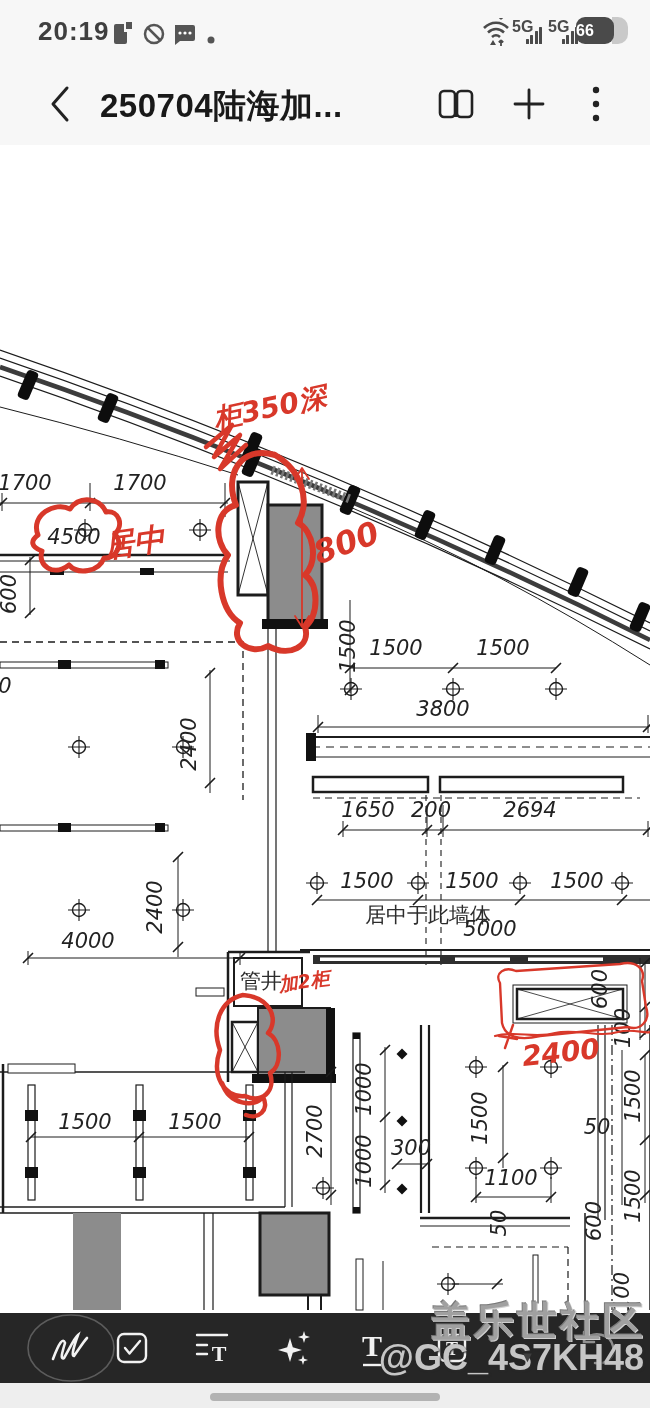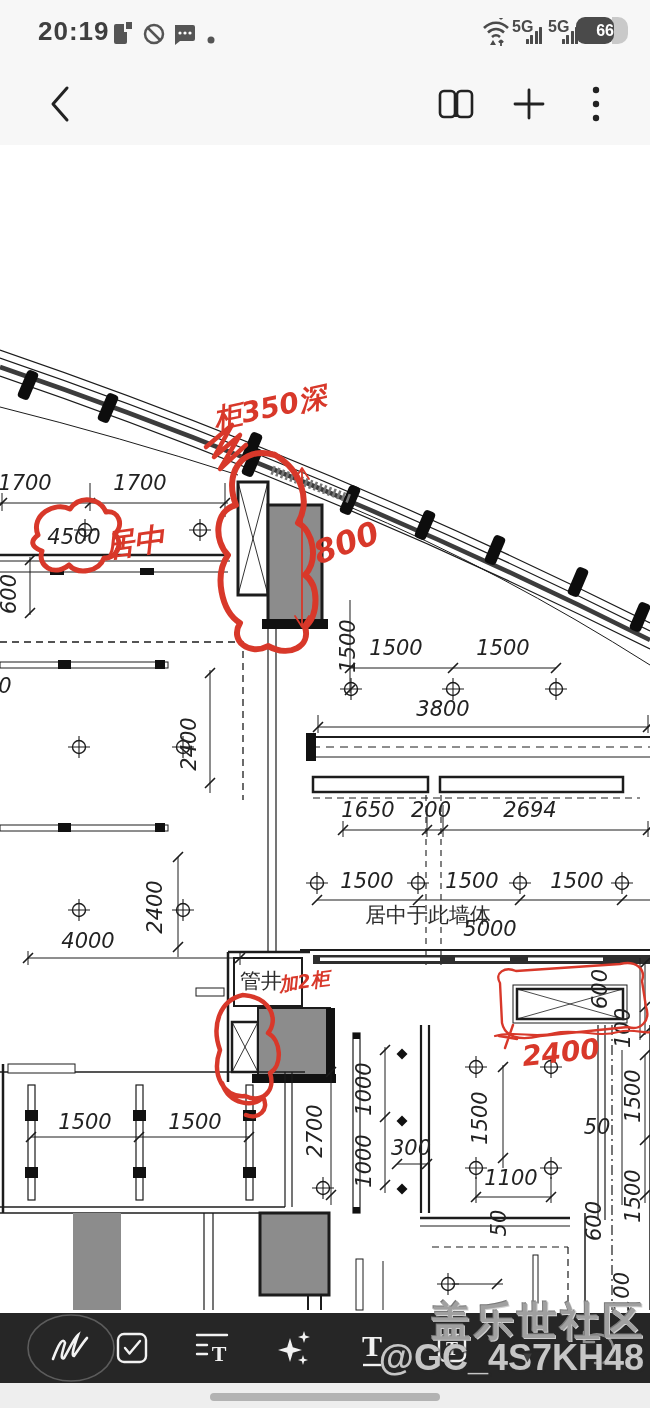--- a/index.html
+++ b/index.html
@@ -3,21 +3,21 @@
 <meta charset="utf-8">
 <style>
   html,body{margin:0;padding:0;}
   body{width:650px;height:1408px;position:relative;overflow:hidden;background:#fff;
        font-family:"Liberation Sans",sans-serif;}
   
   .statusbar{position:absolute;left:0;top:0;width:650px;height:62px;background:#f7f7f7;}
   .time{position:absolute;left:38px;top:16px;font-size:26px;font-weight:700;color:#3f3f3f;letter-spacing:1px;}
   .sb-ico{position:absolute;top:22px;}
   .batt{position:absolute;right:36px;top:17px;width:38px;height:27px;background:#4a4a4a;border-radius:9px;
-        color:#fff;font-size:16px;font-weight:700;text-align:right;line-height:27px;}
+        color:#fff;font-size:16px;font-weight:700;text-align:left;line-height:27px;}
   .battcap{position:absolute;right:22px;top:17px;width:16px;height:27px;background:#c9c9c9;border-radius:0 10px 10px 0;}
   .badge5g{position:absolute;top:20px;width:30px;height:26px;}
   .badge5g .g{position:absolute;left:0;top:-2px;font-size:16px;font-weight:700;color:#4a4a4a;}
   .bars{position:absolute;right:0;bottom:2px;display:flex;align-items:flex-end;gap:1.5px;}
   .bars i{display:block;width:3px;background:#4a4a4a;border-radius:0.5px;}
   
   .appbar{position:absolute;left:0;top:62px;width:650px;height:83px;background:#f7f7f7;}
   .title{position:absolute;left:100px;top:22px;font-size:33px;font-weight:700;color:#191919;letter-spacing:0.5px;
          white-space:nowrap;max-width:330px;overflow:hidden;}
   .hbtn{position:absolute;top:18px;width:48px;height:48px;display:flex;align-items:center;justify-content:center;}
@@ -101,20 +101,21 @@
   <span class="battcap"></span>
   <span class="batt">66</span>
 </div>
 
 <div class="appbar">
   <span class="hbtn" style="left:36px">
     <svg width="26" height="40" viewBox="0 0 26 40">
         <polyline points="20,4 6,20 20,36" fill="none" stroke="#222" stroke-width="3" stroke-linecap="round" stroke-linejoin="round"></polyline>
       </svg>
   </span>
+  <span class="title">250704陆海加...</span>
   <span class="hbtn" style="left:432px">
     <svg width="36" height="34" viewBox="0 0 36 34">
       <rect x="2" y="4" width="15" height="26" rx="4" fill="none" stroke="#222" stroke-width="2.6"></rect>
       <rect x="19" y="4" width="15" height="26" rx="4" fill="none" stroke="#222" stroke-width="2.6"></rect>
       <path d="M14,30 l4,-4 l4,4 z" fill="#222"></path>
     </svg>
   </span>
   <span class="hbtn" style="left:505px">
     <svg width="34" height="34" viewBox="0 0 34 34">
         <path d="M17,3 V31 M3,17 H31" stroke="#222" stroke-width="2.8" stroke-linecap="round"></path>

